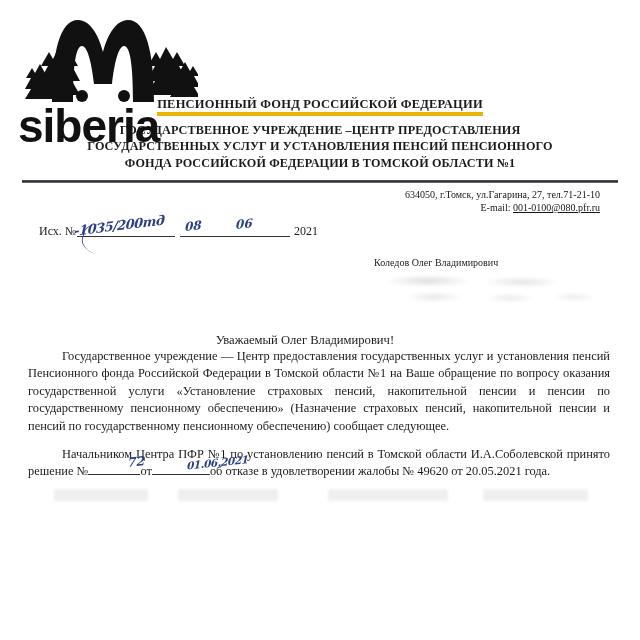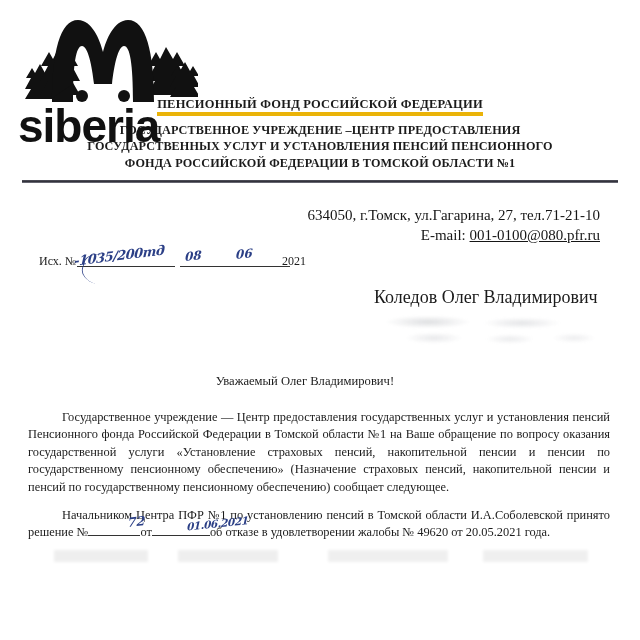--- a/index.html
+++ b/index.html
@@ -63,23 +63,23 @@
   .lh-sub div { white-space: nowrap; text-align: center; }
 
   .rule-thick {
     margin: 9px 0 0 0;
     height: 3px;
     background: linear-gradient(to bottom, #5a5a66 0%, #2c2c34 45%, #7c7c88 100%);
   }
 
   
   .contact {
-    margin-top: 22px;
+    margin-top: 5px;
     text-align: right;
-    font-size: 15px;
+    font-size: 10px;
     line-height: 1.35;
     padding-right: 18px;
     color: #161616;
   }
   .contact .email-addr {
     text-decoration: underline;
   }
 
   
   .refline {
@@ -96,21 +96,21 @@
   .ref-blank {
     position: absolute;
     border-bottom: 1px solid #333;
     top: 18px;
     height: 0;
   }
   .ref-blank.b1 { left: 55px;  width: 98px; }
   .ref-blank.b2 { left: 158px; width: 110px; }
   .ref-year {
     position: absolute;
-    left: 260px;
+    left: 272px;
     top: 6px;
   }
   .ink {
     position: absolute;
     color: #2b3f86;
     font-family: "DejaVu Serif", serif;
     font-style: italic;
     font-weight: bold;
     white-space: nowrap;
   }
@@ -141,21 +141,21 @@
     height: 30px;
     border-left: 1.6px solid #2b3f86;
     transform: rotate(16deg);
     border-radius: 40%;
   }
 
   
   .addressee {
     margin-top: 12px;
     padding-left: 352px;
-    font-size: 18px;
+    font-size: 10px;
     line-height: 1.3;
   }
   .redacted {
     margin-top: 4px;
     margin-left: 8px;
     width: 228px;
     height: 34px;
     background:
       radial-gradient(ellipse 60px 9px at 46px 8px,  rgba(160,163,170,.34), rgba(255,255,255,0) 72%),
       radial-gradient(ellipse 54px 8px at 140px 9px, rgba(168,170,177,.30), rgba(255,255,255,0) 72%),
@@ -168,21 +168,20 @@
   
   .greeting {
     margin-top: 26px;
     text-align: center;
     font-size: 12.6px;
     padding-right: 30px;
   }
 
   
   .body-block {
-    margin-top: 20px;
     padding: 0 8px 0 6px;
   }
   .para {
     font-size: 12.4px;
     line-height: 1.42;
     text-align: justify;
     text-indent: 34px;
     margin: 0;
   }
   .para + .para { margin-top: 10px; }

